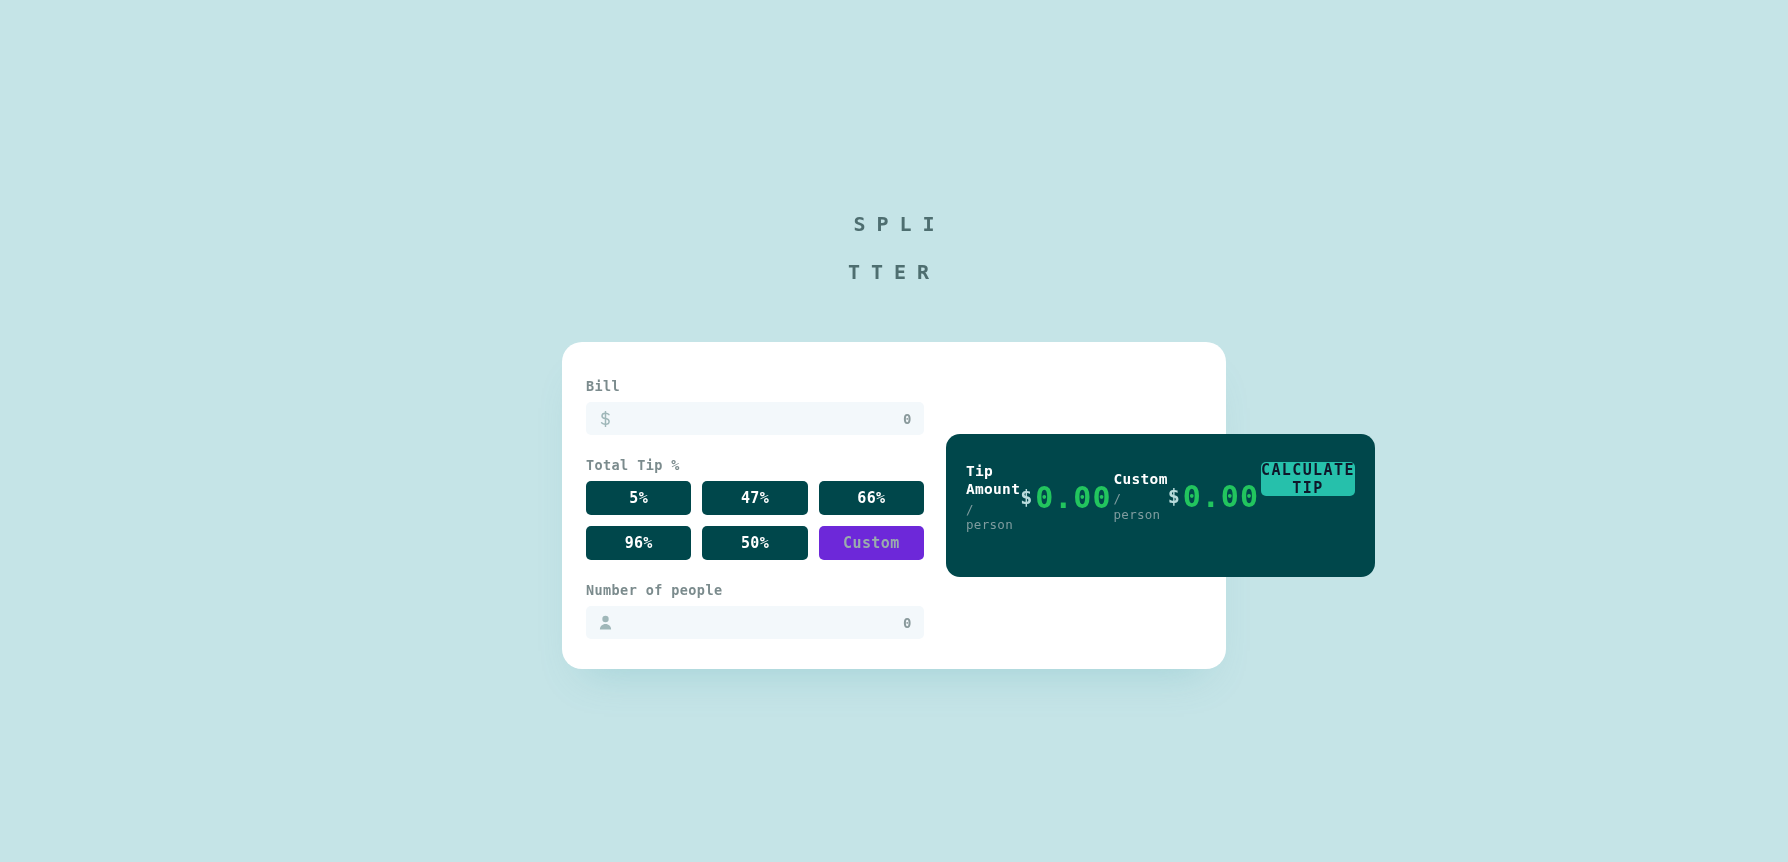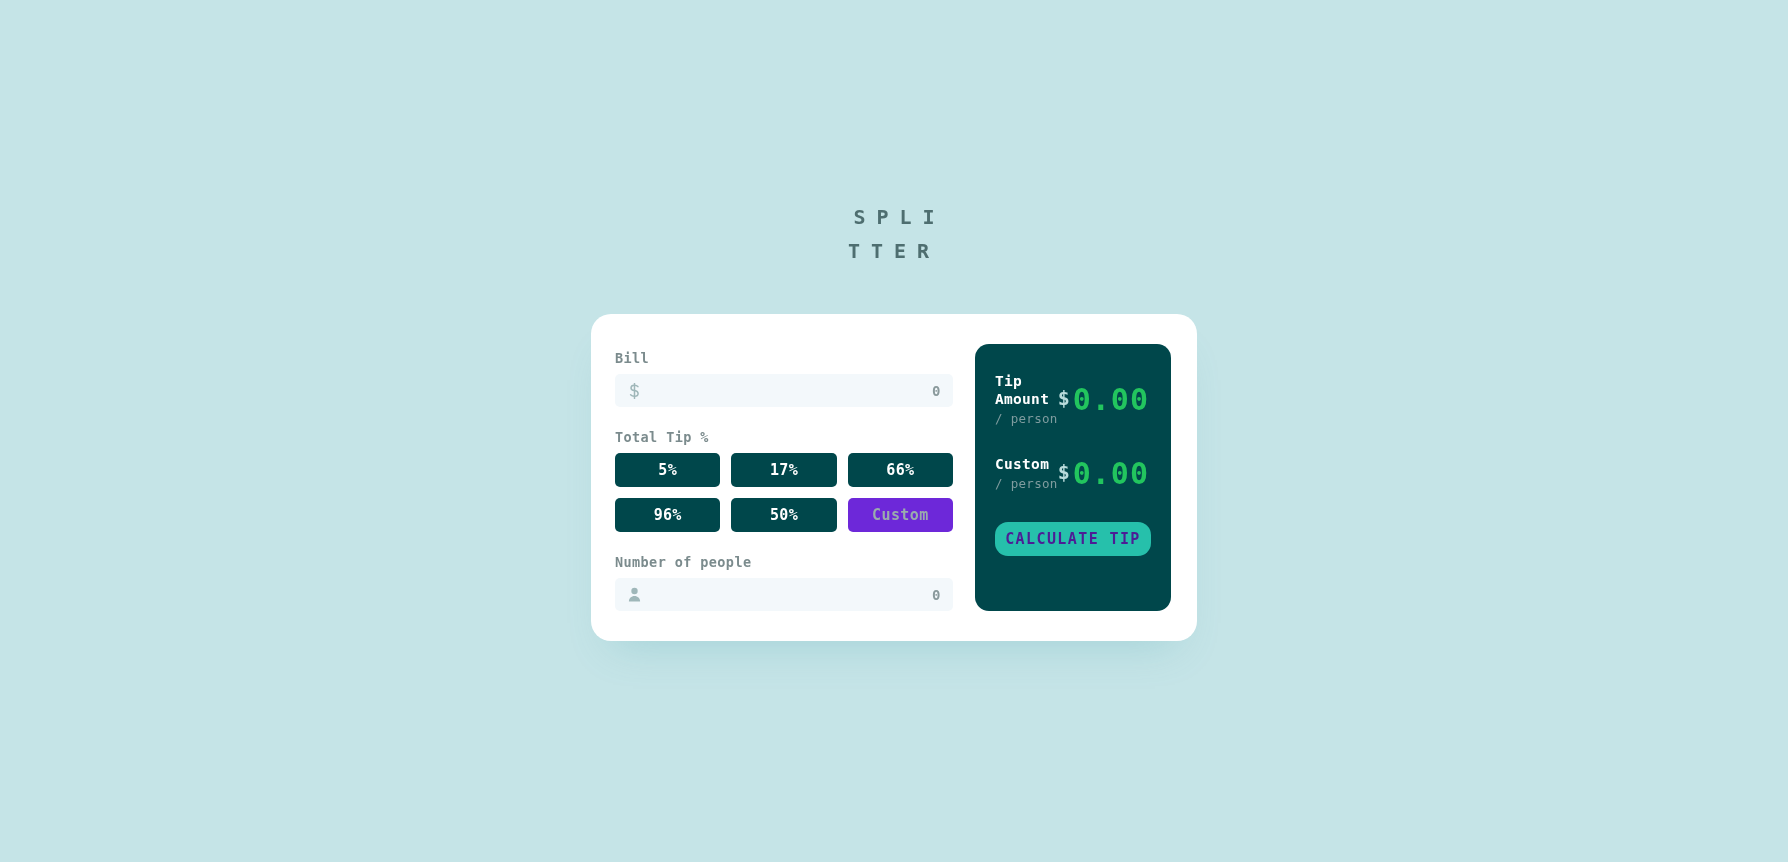--- a/index.html
+++ b/index.html
@@ -21,36 +21,37 @@
 
   
   .app-title {
     width: 120px;
     margin-top: 200px;
     text-align: center;
     color: #4e6e70;
     font-size: 20px;
     font-weight: 700;
     letter-spacing: 11px;
-    line-height: 34px;
+    line-height: 48px;
     text-indent: 11px;
     word-break: break-all;
     user-select: none;
   }
 
   
   .card {
     margin-top: 46px;
-    width: 606px;
+    width: 664px;
     background: #ffffff;
     border-radius: 20px;
     padding: 30px 26px 30px 22px;
     display: flex;
     gap: 22px;
     box-shadow: 0 24px 40px -22px rgba(79,166,175,0.30);
+    align-items: center;
   }
 
   
   .left-col {
     width: 340px;
     flex: 0 0 340px;
     padding: 6px 0 0 2px;
   }
 
   .field-label {
@@ -131,23 +132,22 @@
     display: flex;
     align-items: center;
     justify-content: center;
   }
 
   
   .result-panel {
     flex: 1;
     background: #00474b;
     border-radius: 14px;
-    padding: 28px 20px 6px 20px;
-    display: flex;
-    flex-direction: column;
+    padding: 28px 20px 16px 20px;
+    display: flex;
   }
 
   .result-row {
     display: flex;
     align-items: center;
     justify-content: space-between;
     margin-bottom: 28px;
   }
 
   .result-row:nth-of-type(2) { margin-bottom: 30px; }
@@ -187,23 +187,23 @@
   .result-amount .amount {
     color: #22c55e;
     font-size: 30px;
     font-weight: 700;
     letter-spacing: 1px;
   }
 
   .action-btn {
     height: 34px;
     border: none;
-    border-radius: 13px;
+    border-radius: 5px;
     background: #26c0ab;
-    color: #4c1d95;
+    color: #0f172a;
     font-family: inherit;
     font-size: 15px;
     font-weight: 700;
     letter-spacing: 1.4px;
     cursor: pointer;
     display: flex;
     align-items: center;
     justify-content: center;
   }
 
@@ -229,21 +229,21 @@
         </svg>
       </span>
       <span class="field-value">0</span>
     </div>
 
     <div class="section-gap"></div>
 
     <div class="field-label">Total Tip %</div>
     <div class="tip-grid">
       <button class="tip-btn">5%</button>
-      <button class="tip-btn">17%</button>
+      <button class="tip-btn">47%</button>
       <button class="tip-btn">66%</button>
       <button class="tip-btn">96%</button>
       <button class="tip-btn">50%</button>
       <div class="tip-custom">Custom</div>
     </div>
 
     <div class="section-gap"></div>
 
     <div class="field-label">Number of people</div>
     <div class="input-shell">

